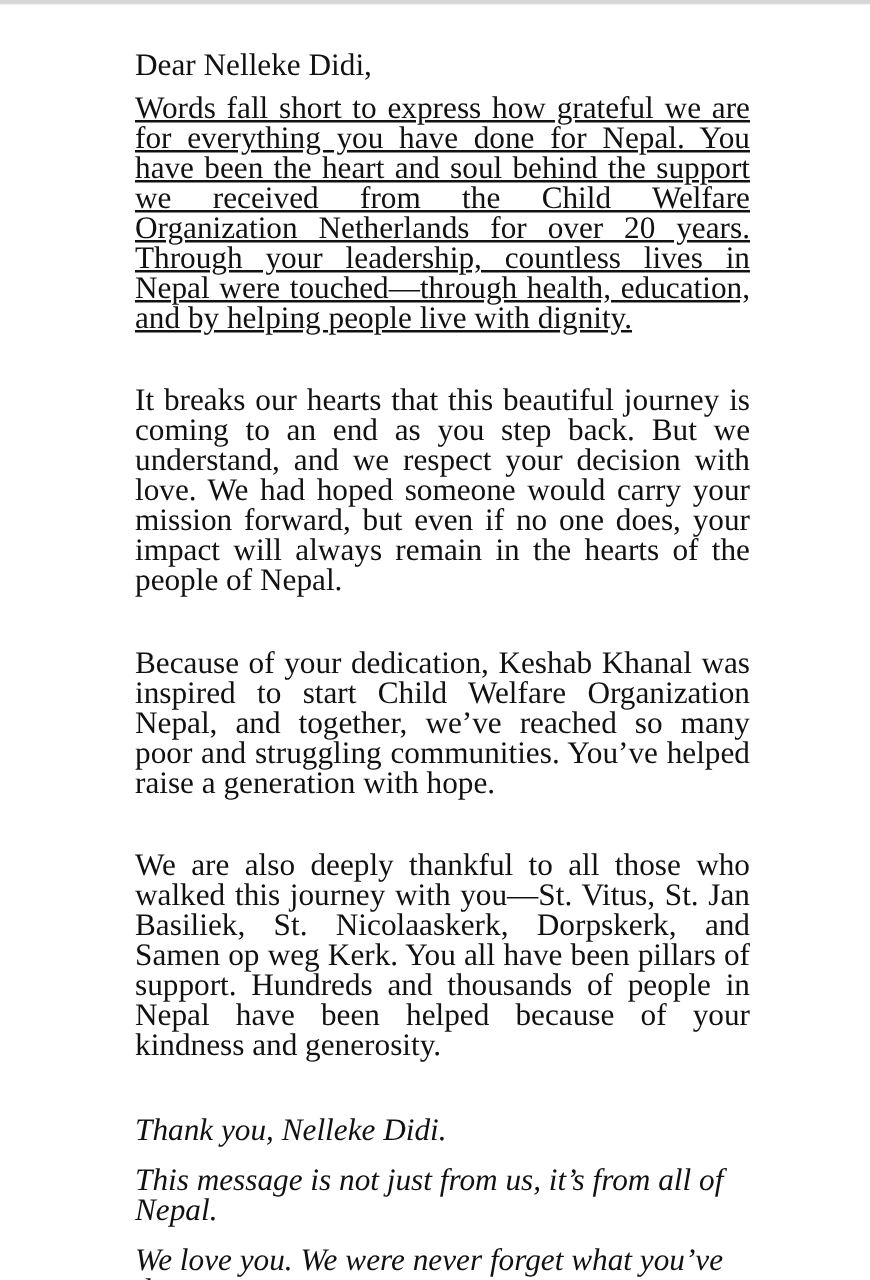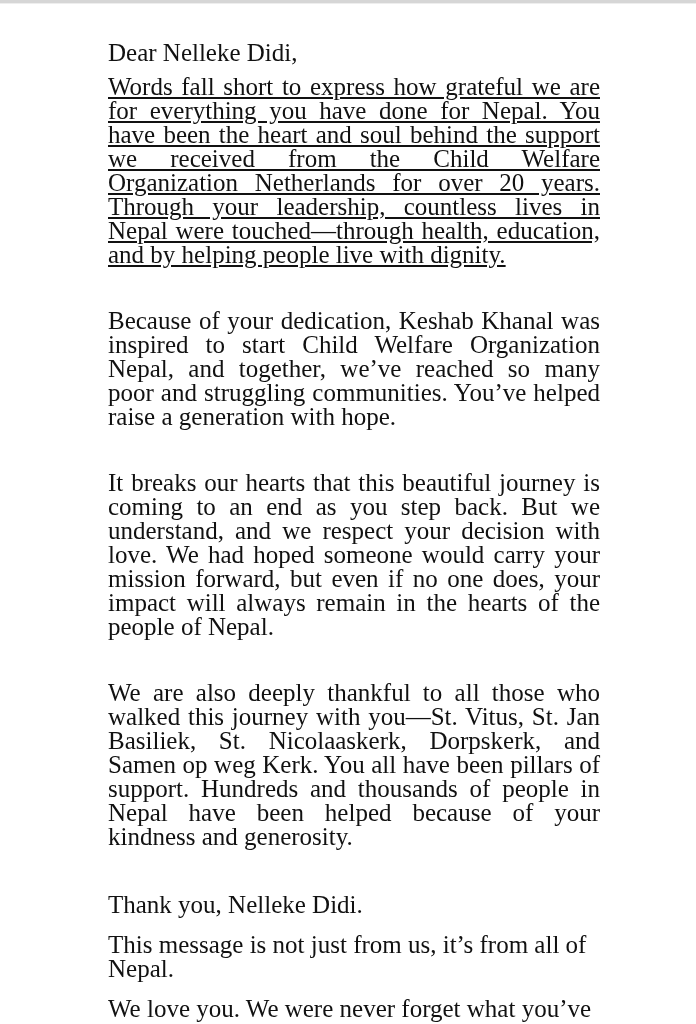--- a/index.html
+++ b/index.html
@@ -39,20 +39,21 @@
       margin: 0;
       text-align: justify;
       text-align-last: left;
     }
     .para.p1 { margin-bottom: 42px; text-decoration: underline; }
     .para.p2 { margin-bottom: 42px; }
     .para.p3 { margin-bottom: 42px; }
     .para.p4 { margin-bottom: 44px; }
     .closing-line {
       margin: 16px 0 10px 0;
+      font-style: italic;
     }
     .closing-line.last {
       margin-bottom: 44px;
     }
     .signoff {
       margin: 0 0 10px 0;
     }
     .signature {
       margin: 0;
       font-style: italic;
@@ -60,22 +61,22 @@
   </style>
 </head>
 <body>
 
 <div class="top-border"></div>
 
 <div class="letter">
   <p class="salutation">Dear Nelleke Didi,</p>
 
   <p class="para p1">Words fall short to express how grateful we are for everything you have done for Nepal. You have been the heart and soul behind the support we received from the Child Welfare Organization Netherlands for over 20 years. Through your leadership, countless lives in Nepal were touched—through health, education, and by helping people live with dignity.</p>
+  <p class="para p3">It breaks our hearts that this beautiful journey is coming to an end as you step back. But we understand, and we respect your decision with love. We had hoped someone would carry your mission forward, but even if no one does, your impact will always remain in the hearts of the people of Nepal.</p>
   <p class="para p2">Because of your dedication, Keshab Khanal was inspired to start Child Welfare Organization Nepal, and together, we’ve reached so many poor and struggling communities. You’ve helped raise a generation with hope.</p>
-  <p class="para p3">It breaks our hearts that this beautiful journey is coming to an end as you step back. But we understand, and we respect your decision with love. We had hoped someone would carry your mission forward, but even if no one does, your impact will always remain in the hearts of the people of Nepal.</p>
   <p class="para p4">We are also deeply thankful to all those who walked this journey with you—St. Vitus, St. Jan Basiliek, St. Nicolaaskerk, Dorpskerk, and Samen op weg Kerk. You all have been pillars of support. Hundreds and thousands of people in Nepal have been helped because of your kindness and generosity.</p>
 
   <p class="closing-line">Thank you, Nelleke Didi.</p>
   <p class="closing-line">This message is not just from us, it’s from all of Nepal.</p>
   <p class="closing-line last">We love you. We were never forget what you’ve done.</p>
 
   <p class="signoff">With deepest respect and love,</p>
   <p class="signature">Nepal</p>
 </div>
 

